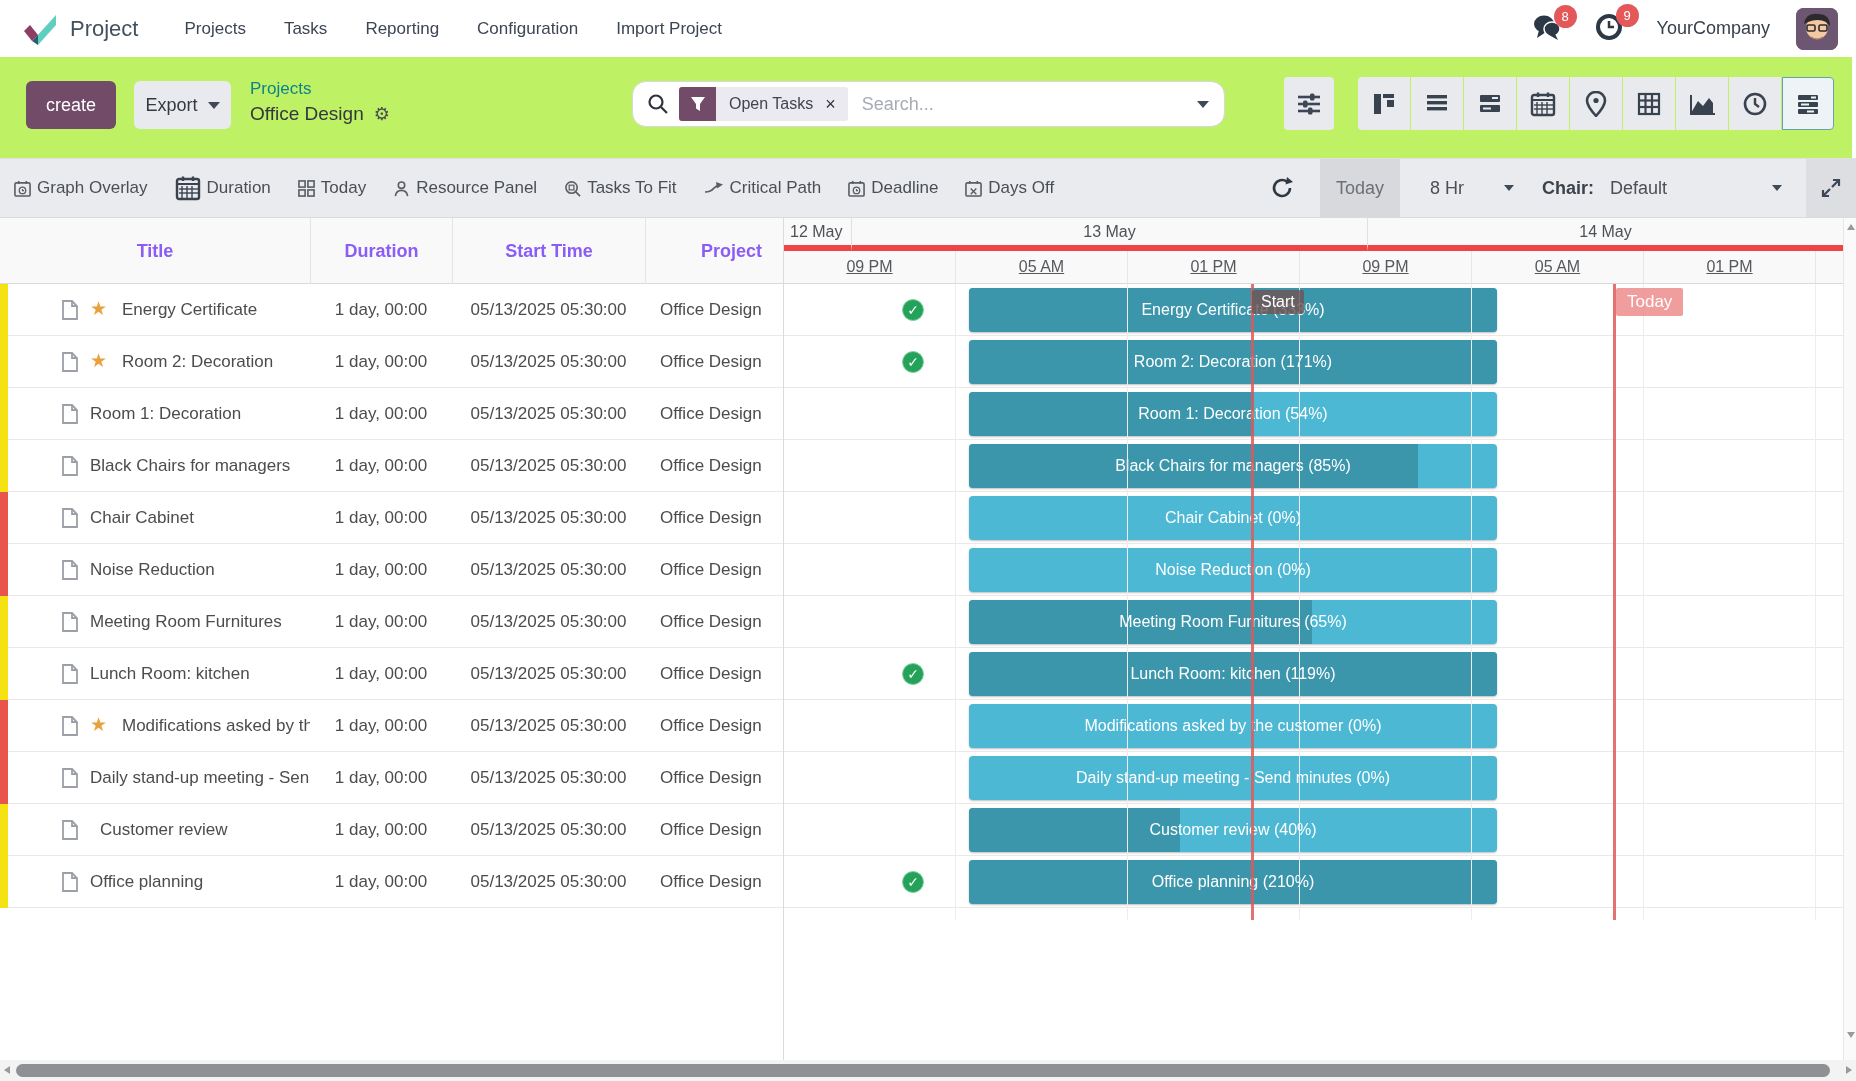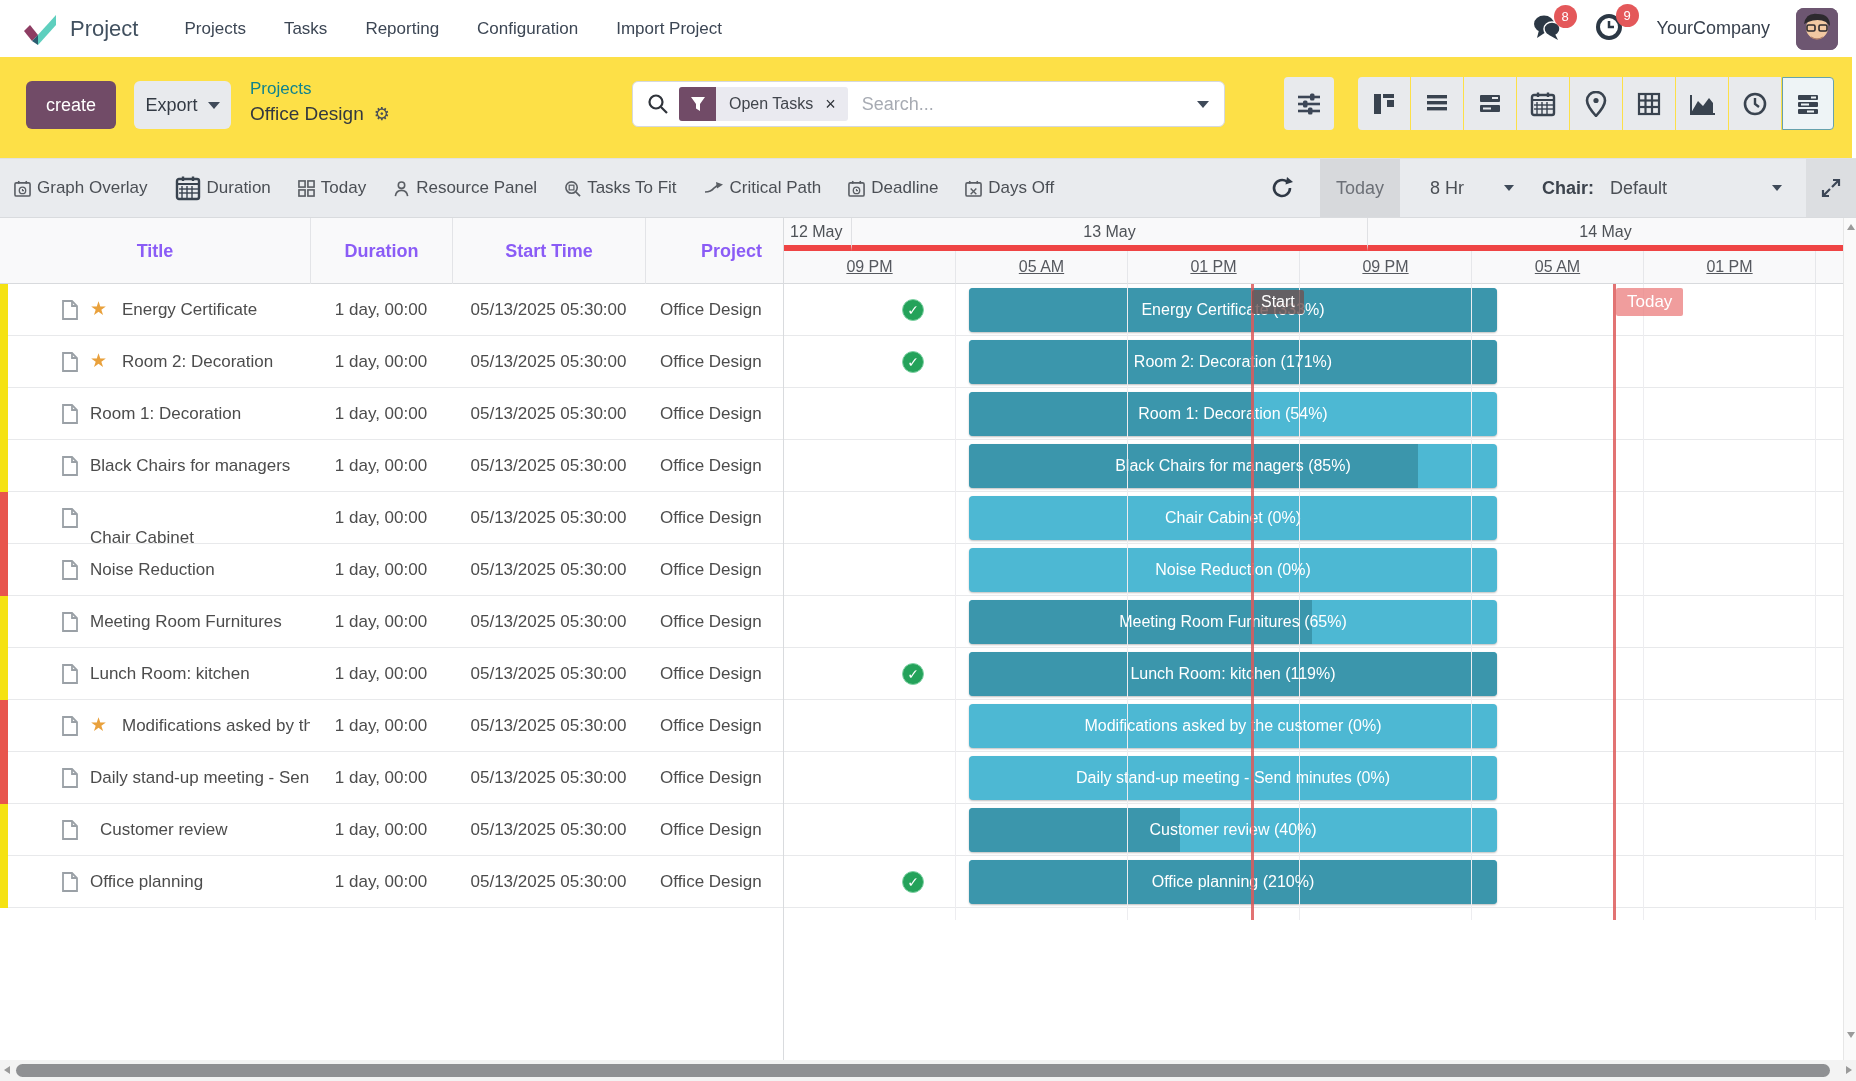--- a/index.html
+++ b/index.html
@@ -15,35 +15,35 @@
   .nav-item { font-size:17px; color:#3c4654; cursor:pointer; }
   #nav-right { margin-left:auto; display:flex; align-items:center; margin-right:18px; }
   .nav-icon-wrap { position:relative; margin-right:34px; cursor:pointer; }
   .badge { position:absolute; top:-9px; right:-16px; background:#e4585a; color:#fff;
     border-radius:50%; width:23px; height:23px; font-size:13px; display:flex;
     align-items:center; justify-content:center; }
   #company-name { font-size:18px; color:#37404d; margin-right:26px; cursor:pointer; }
   #avatar { width:42px; height:42px; border-radius:8px; background:#6d5671; overflow:hidden; cursor:pointer; }
 
   
-  #controlbar { position:absolute; left:0; top:57px; width:1852px; height:101px; background:#fde047; }
+  #controlbar { position:absolute; left:0; top:57px; width:1852px; height:101px; background:#bef264; }
   #create-btn { position:absolute; left:26px; top:24px; width:90px; height:48px; background:#714B67;
     color:#fff; font-size:18px; border:none; border-radius:6px; cursor:pointer; font-family:inherit; }
   #export-btn { position:absolute; left:134px; top:24px; width:97px; height:48px; background:#e8eaed;
     color:#333a44; font-size:18px; border:none; border-radius:6px; cursor:pointer;
     display:flex; align-items:center; justify-content:center; gap:10px; font-family:inherit; }
   .caret { width:0; height:0; border-left:6px solid transparent; border-right:6px solid transparent;
     border-top:7px solid #3f4a59; display:inline-block; }
   #breadcrumb { position:absolute; left:250px; top:22px; }
   #breadcrumb-parent { font-size:17px; color:#0f838d; cursor:pointer; }
   #breadcrumb-current { font-size:19px; color:#33383f; margin-top:4px; display:flex; align-items:center; gap:10px; }
   #settings-gear { font-size:18px; color:#4b4f55; cursor:pointer; }
 
   #search-bar { position:absolute; left:632px; top:24px; width:593px; height:46px; background:#fff;
-    border:1px solid #d5d8dd; border-radius:6px; display:flex; align-items:center; }
+    border:1px solid #d5d8dd; border-radius:14px; display:flex; align-items:center; }
   #search-icon { margin-left:14px; }
   #filter-chip { display:flex; align-items:center; height:34px; margin-left:10px; background:#eaeaf0;
     border-radius:3px; overflow:hidden; }
   #filter-funnel { width:37px; height:34px; background:#714B67; display:flex; align-items:center;
     justify-content:center; }
   #filter-label { font-size:16px; color:#41454c; padding:0 10px 0 13px; }
   #filter-remove { font-size:18px; color:#2f333a; padding:0 12px 0 2px; cursor:pointer; }
   #search-input { border:none; outline:none; flex:1; font-size:18px; color:#333; margin-left:14px;
     font-family:inherit; min-width:50px; }
   #search-input::placeholder { color:#a7abb3; }
@@ -556,21 +556,21 @@
   </div>
       <div class="row">
     <div class="stripe" style="background: rgb(232, 85, 77);"></div>
     <span class="doc">
       <svg width="16" height="20" viewBox="0 0 16 20">
         <path d="M1 1 h9 l5 5 v13 H1 Z" fill="none" stroke="#9aa0a6" stroke-width="1.8"></path>
         <path d="M10 1 v5 h5" fill="none" stroke="#9aa0a6" stroke-width="1.8"></path>
       </svg>
     </span>
 
-    <span class="t-title" style="left: 90px; width: 220px; margin-top: 20px;">Chair Cabinet</span>
+    <span class="t-title" style="left: 90px; width: 220px;">Chair Cabinet</span>
     <span class="t-dur">1 day, 00:00</span>
     <span class="t-start">05/13/2025 05:30:00</span>
     <span class="t-proj">Office Design</span>
 
     <div class="bar">
       <div class="bar-fill" style="width: 0%;"></div>
       <span class="bar-label">Chair Cabinet (0%)</span>
     </div>
   </div>
       <div class="row">

